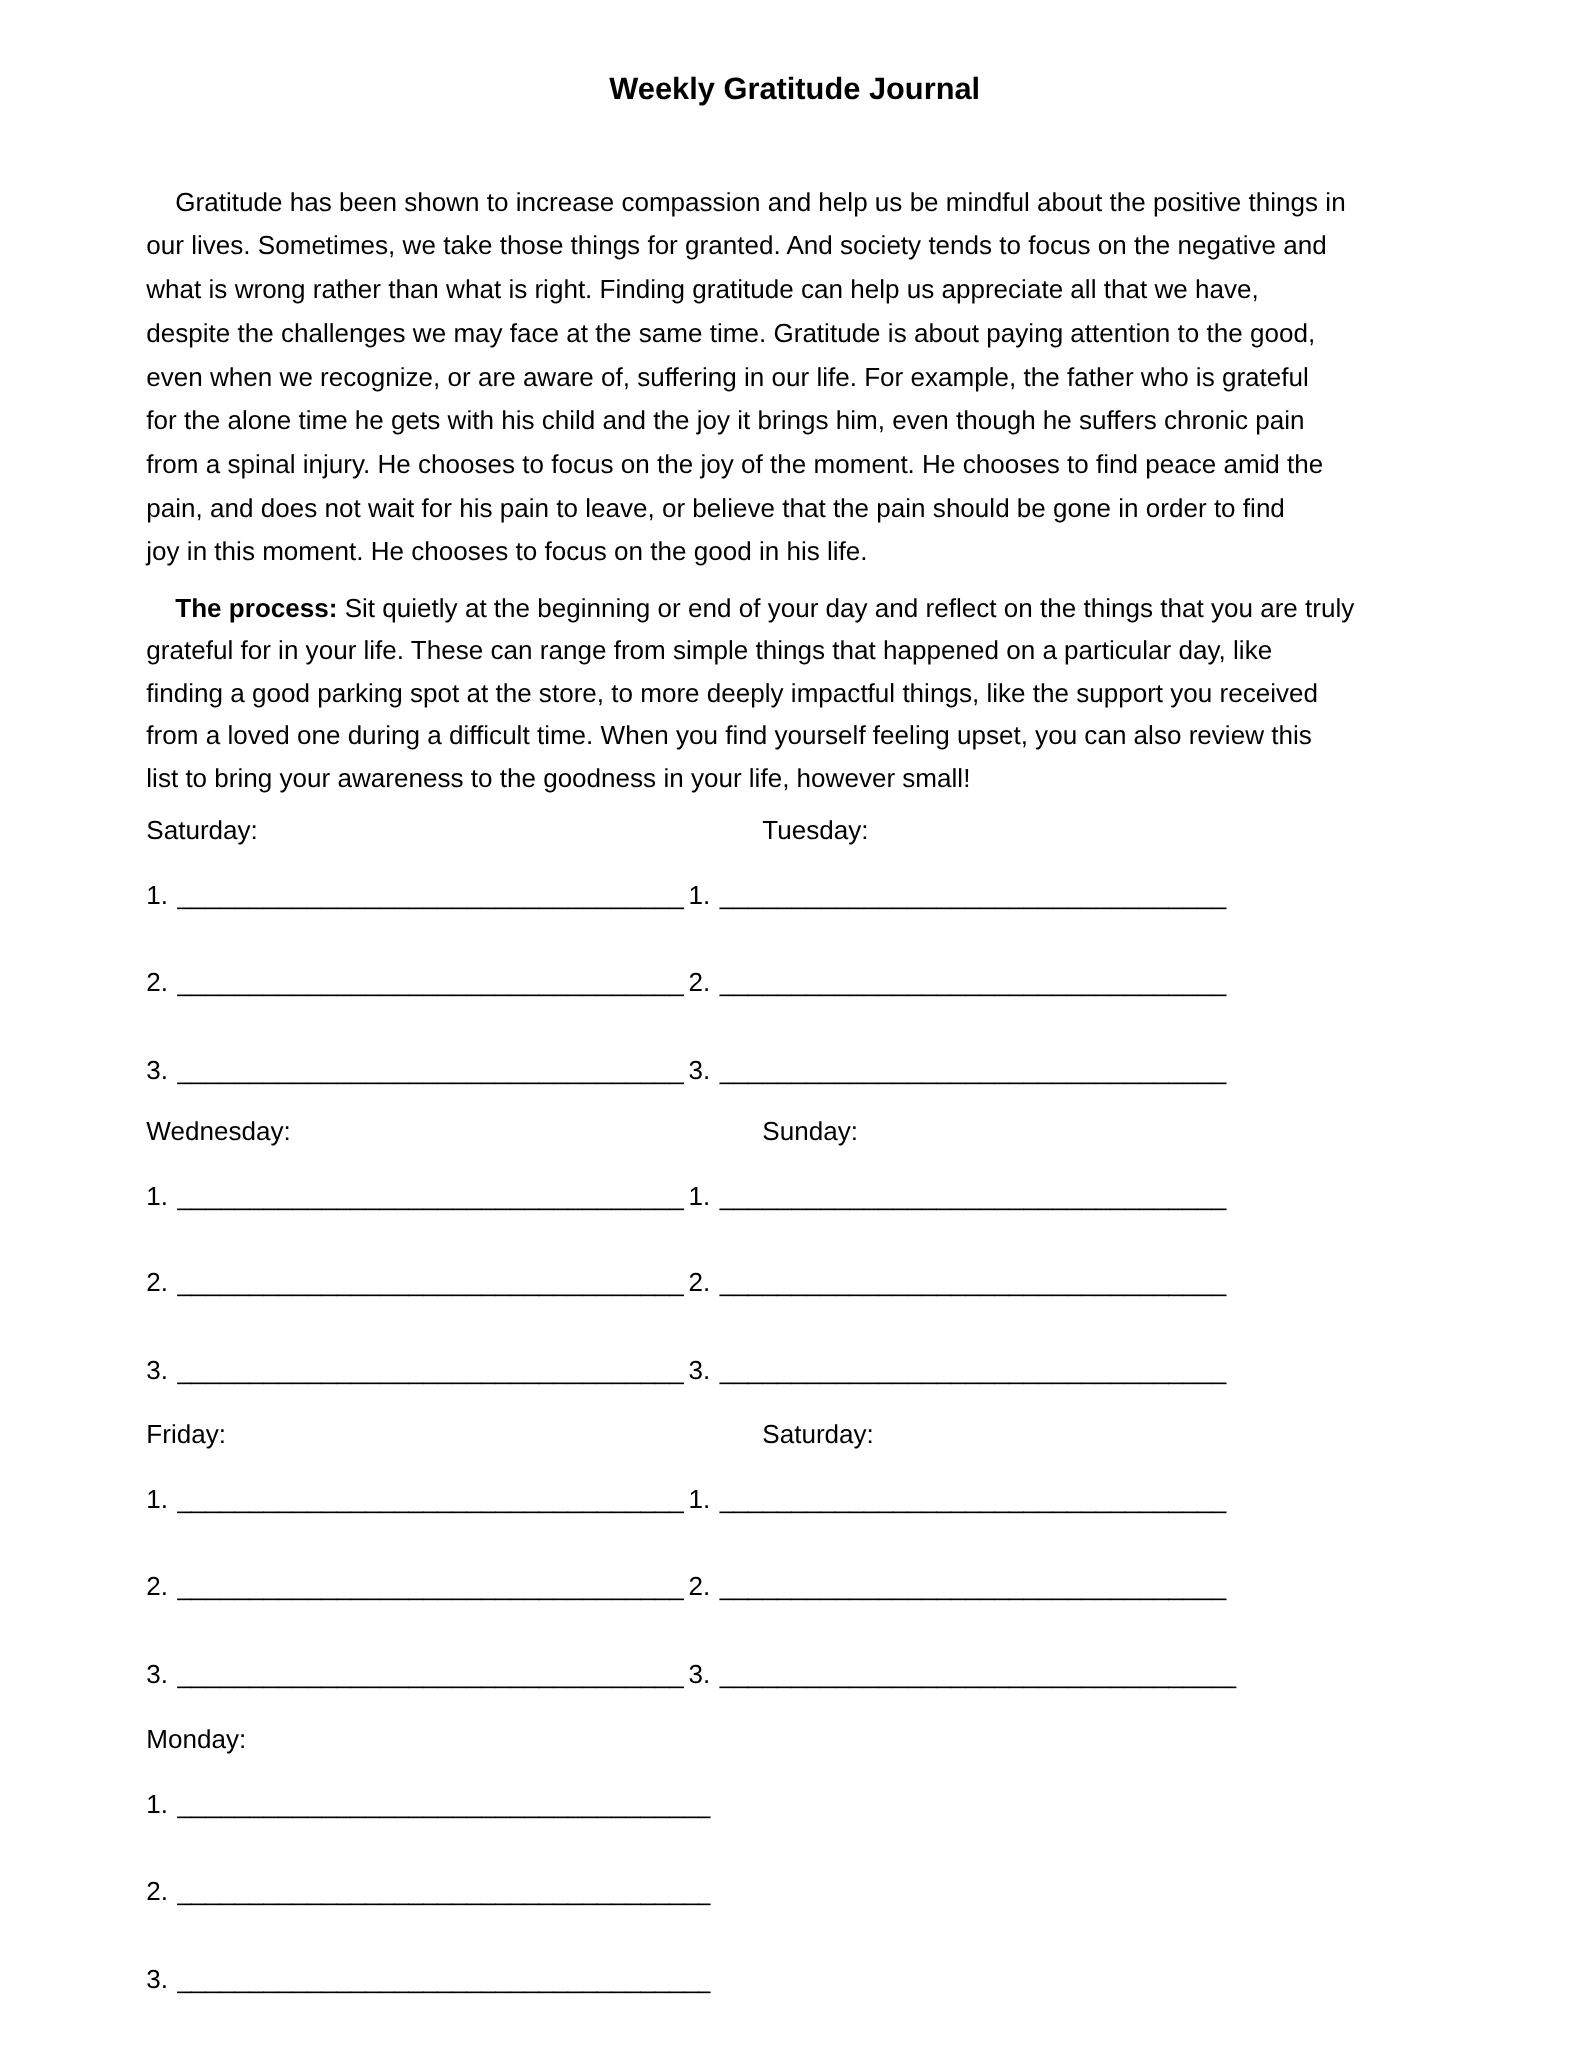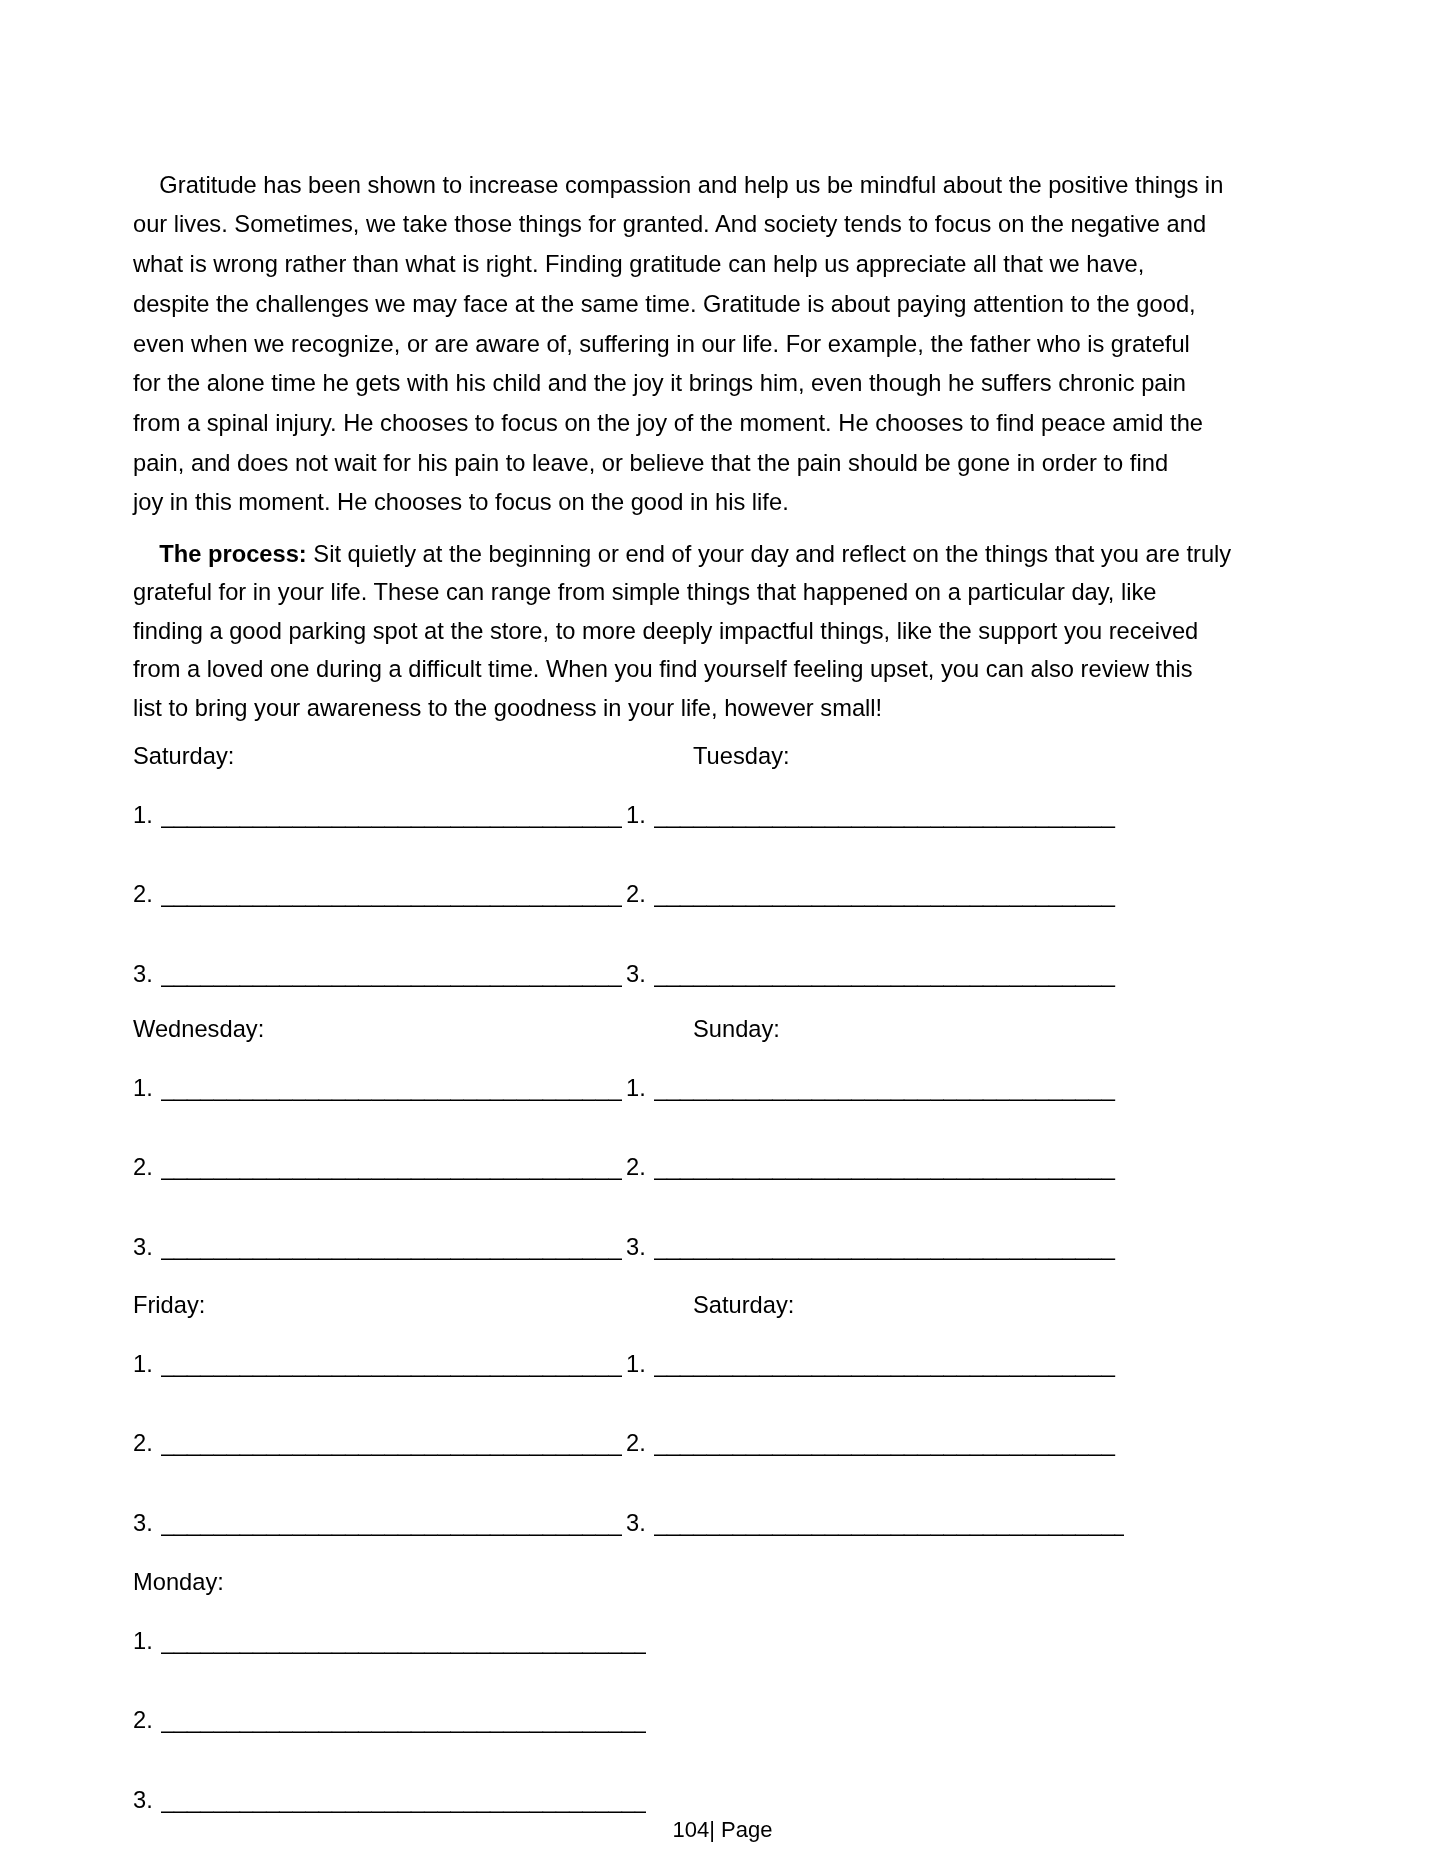--- a/index.html
+++ b/index.html
@@ -71,20 +71,21 @@
     text-align: center;
     font-size: 22px;
     line-height: 30px;
   }
 </style>
 </head>
 <body>
 
 <div class="page">
 
+  <div class="title">Weekly Gratitude Journal</div>
 
   <div class="para para-process">
     <span class="bold">The process:</span><span> Sit quietly at the beginning or end of your day and reflect on the things that you are truly
 grateful for in your life. These can range from simple things that happened on a particular day, like
 finding a good parking spot at the store, to more deeply impactful things, like the support you received
 from a loved one during a difficult time. When you find yourself feeling upset, you can also review this
 list to bring your awareness to the goodness in your life, however small!</span>
   </div>
 
   <div class="para para-intro">
@@ -195,15 +196,14 @@
     <div class="row item item-left item-r2">
       <span class="num">2.</span>
         <span class="blank w-sun">_____________________________________</span>
     </div>
     <div class="row item item-left item-r3">
       <span class="num">3.</span>
         <span class="blank w-sun">_____________________________________</span>
     </div>
   </div>
 
-  <div class="footer">104| Page</div>
 
 </div>
 
 </body></html>

